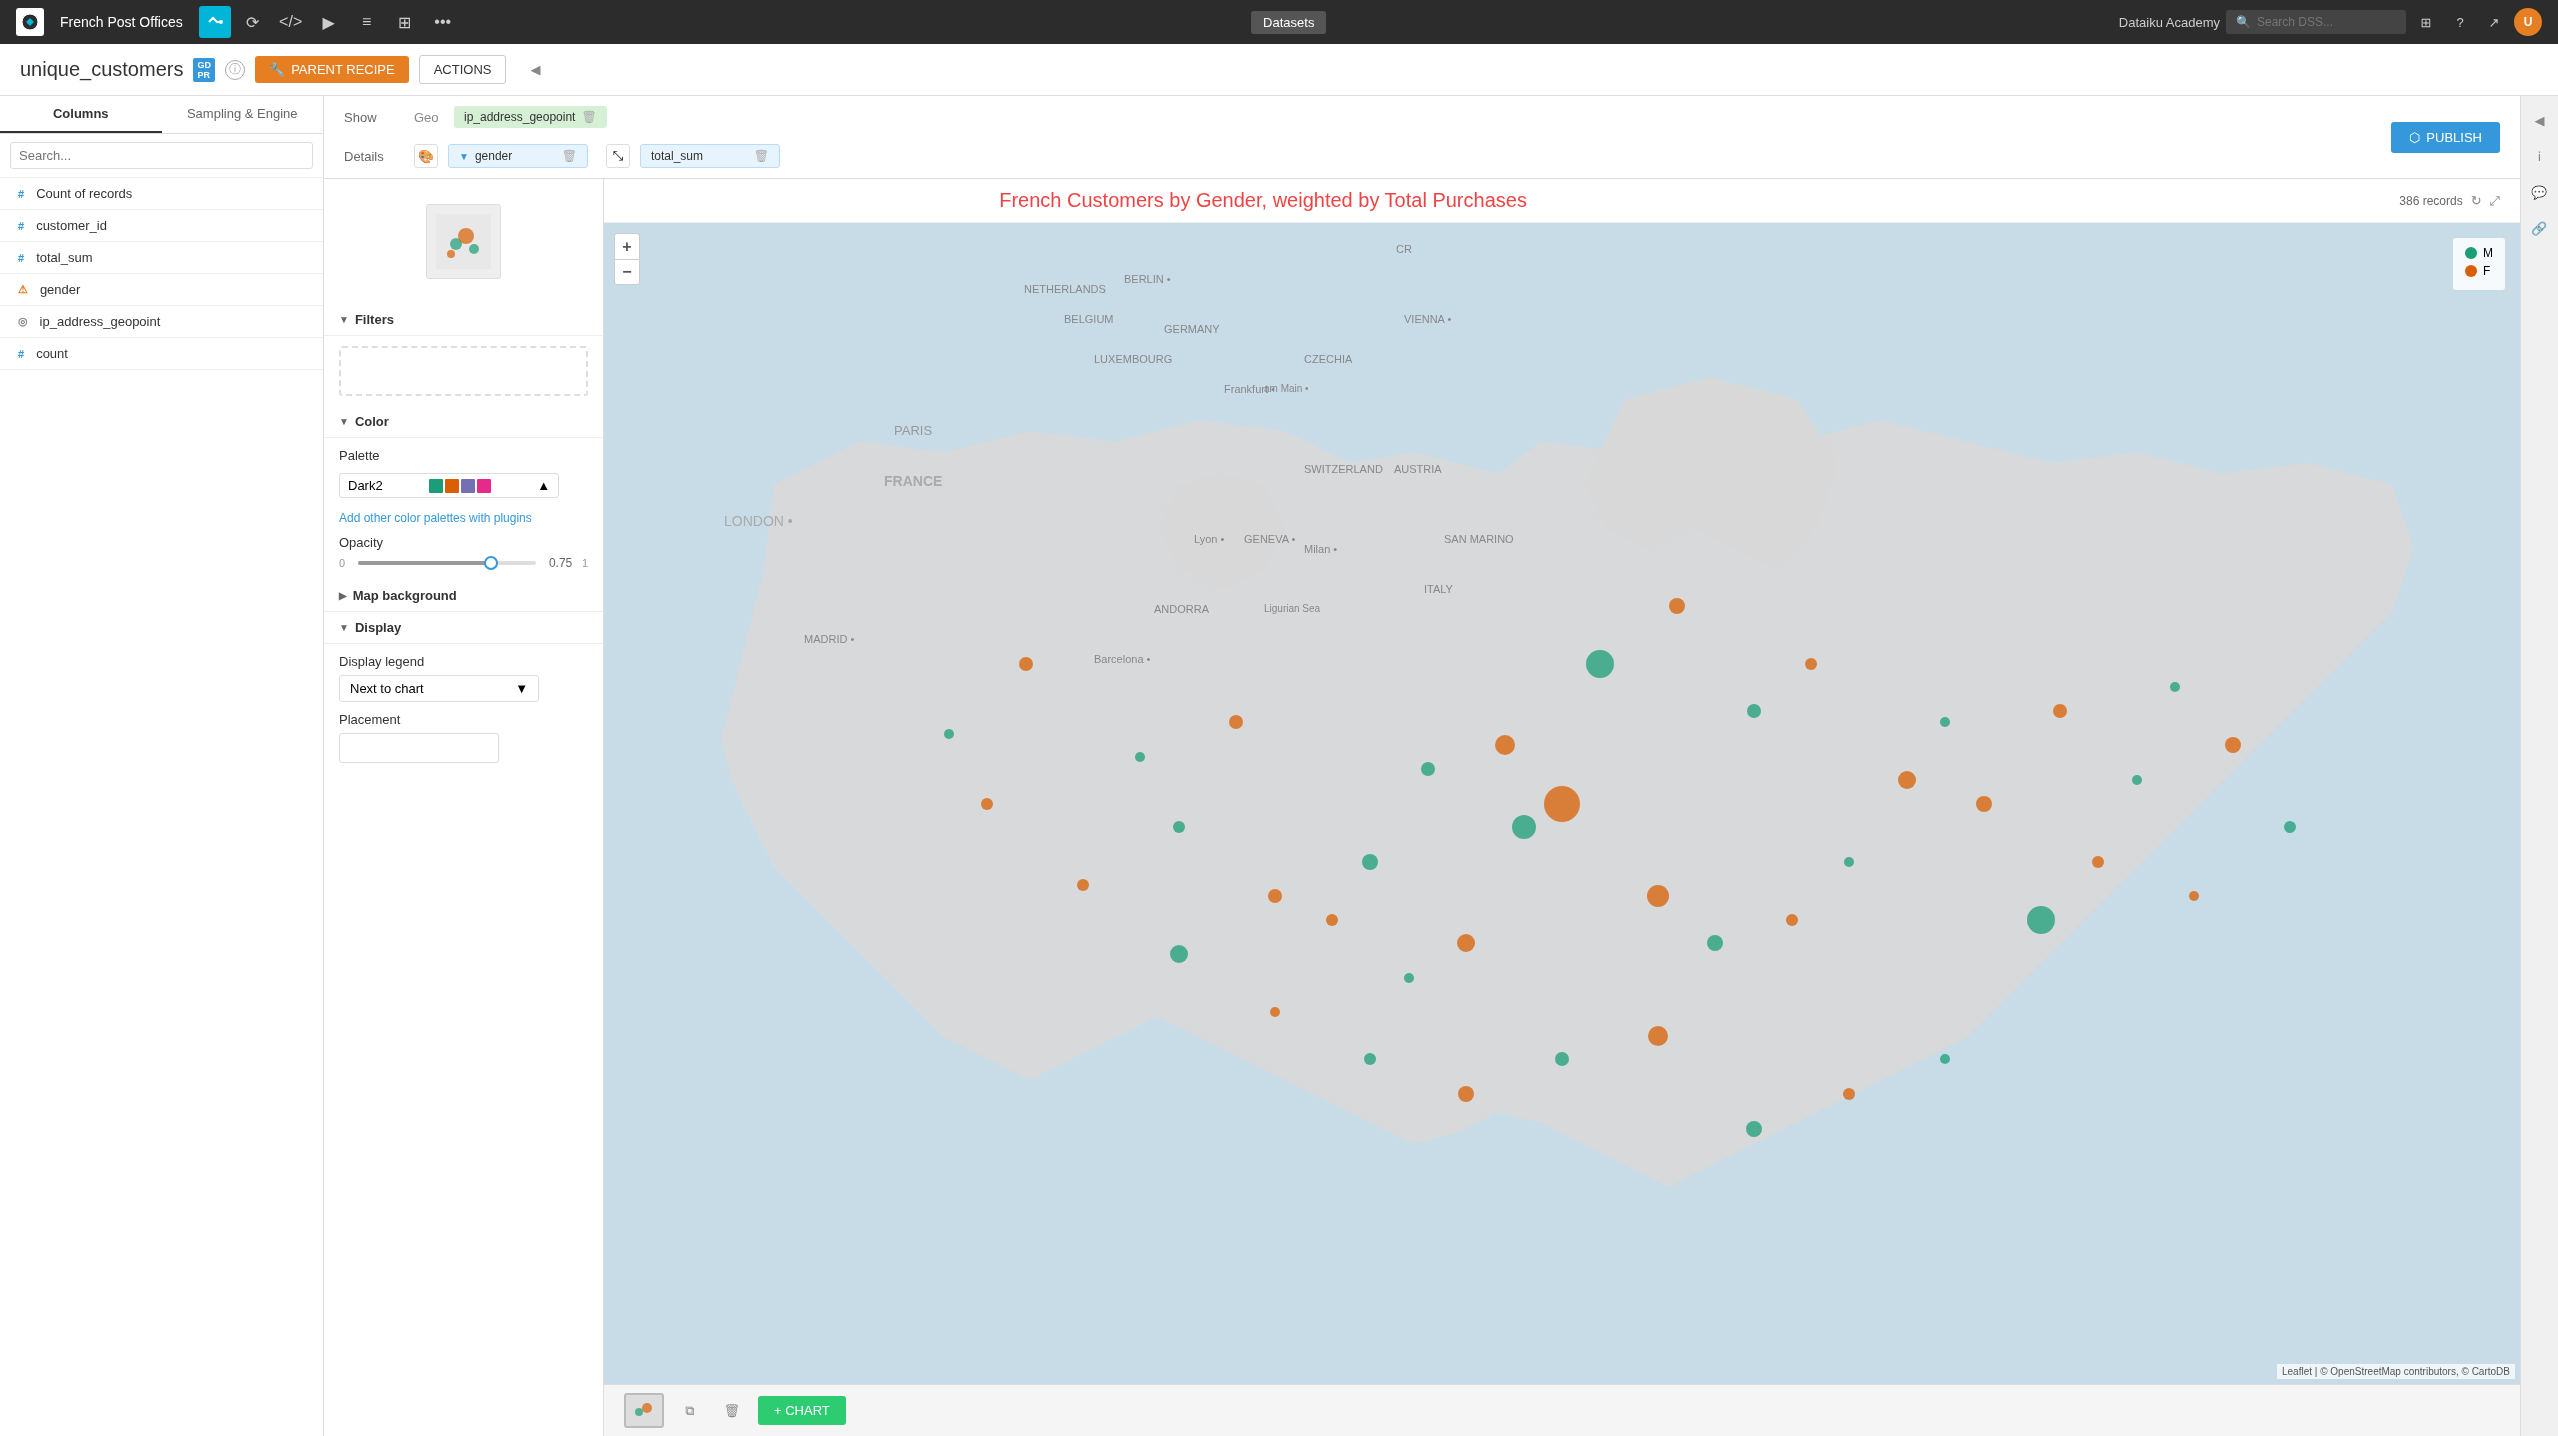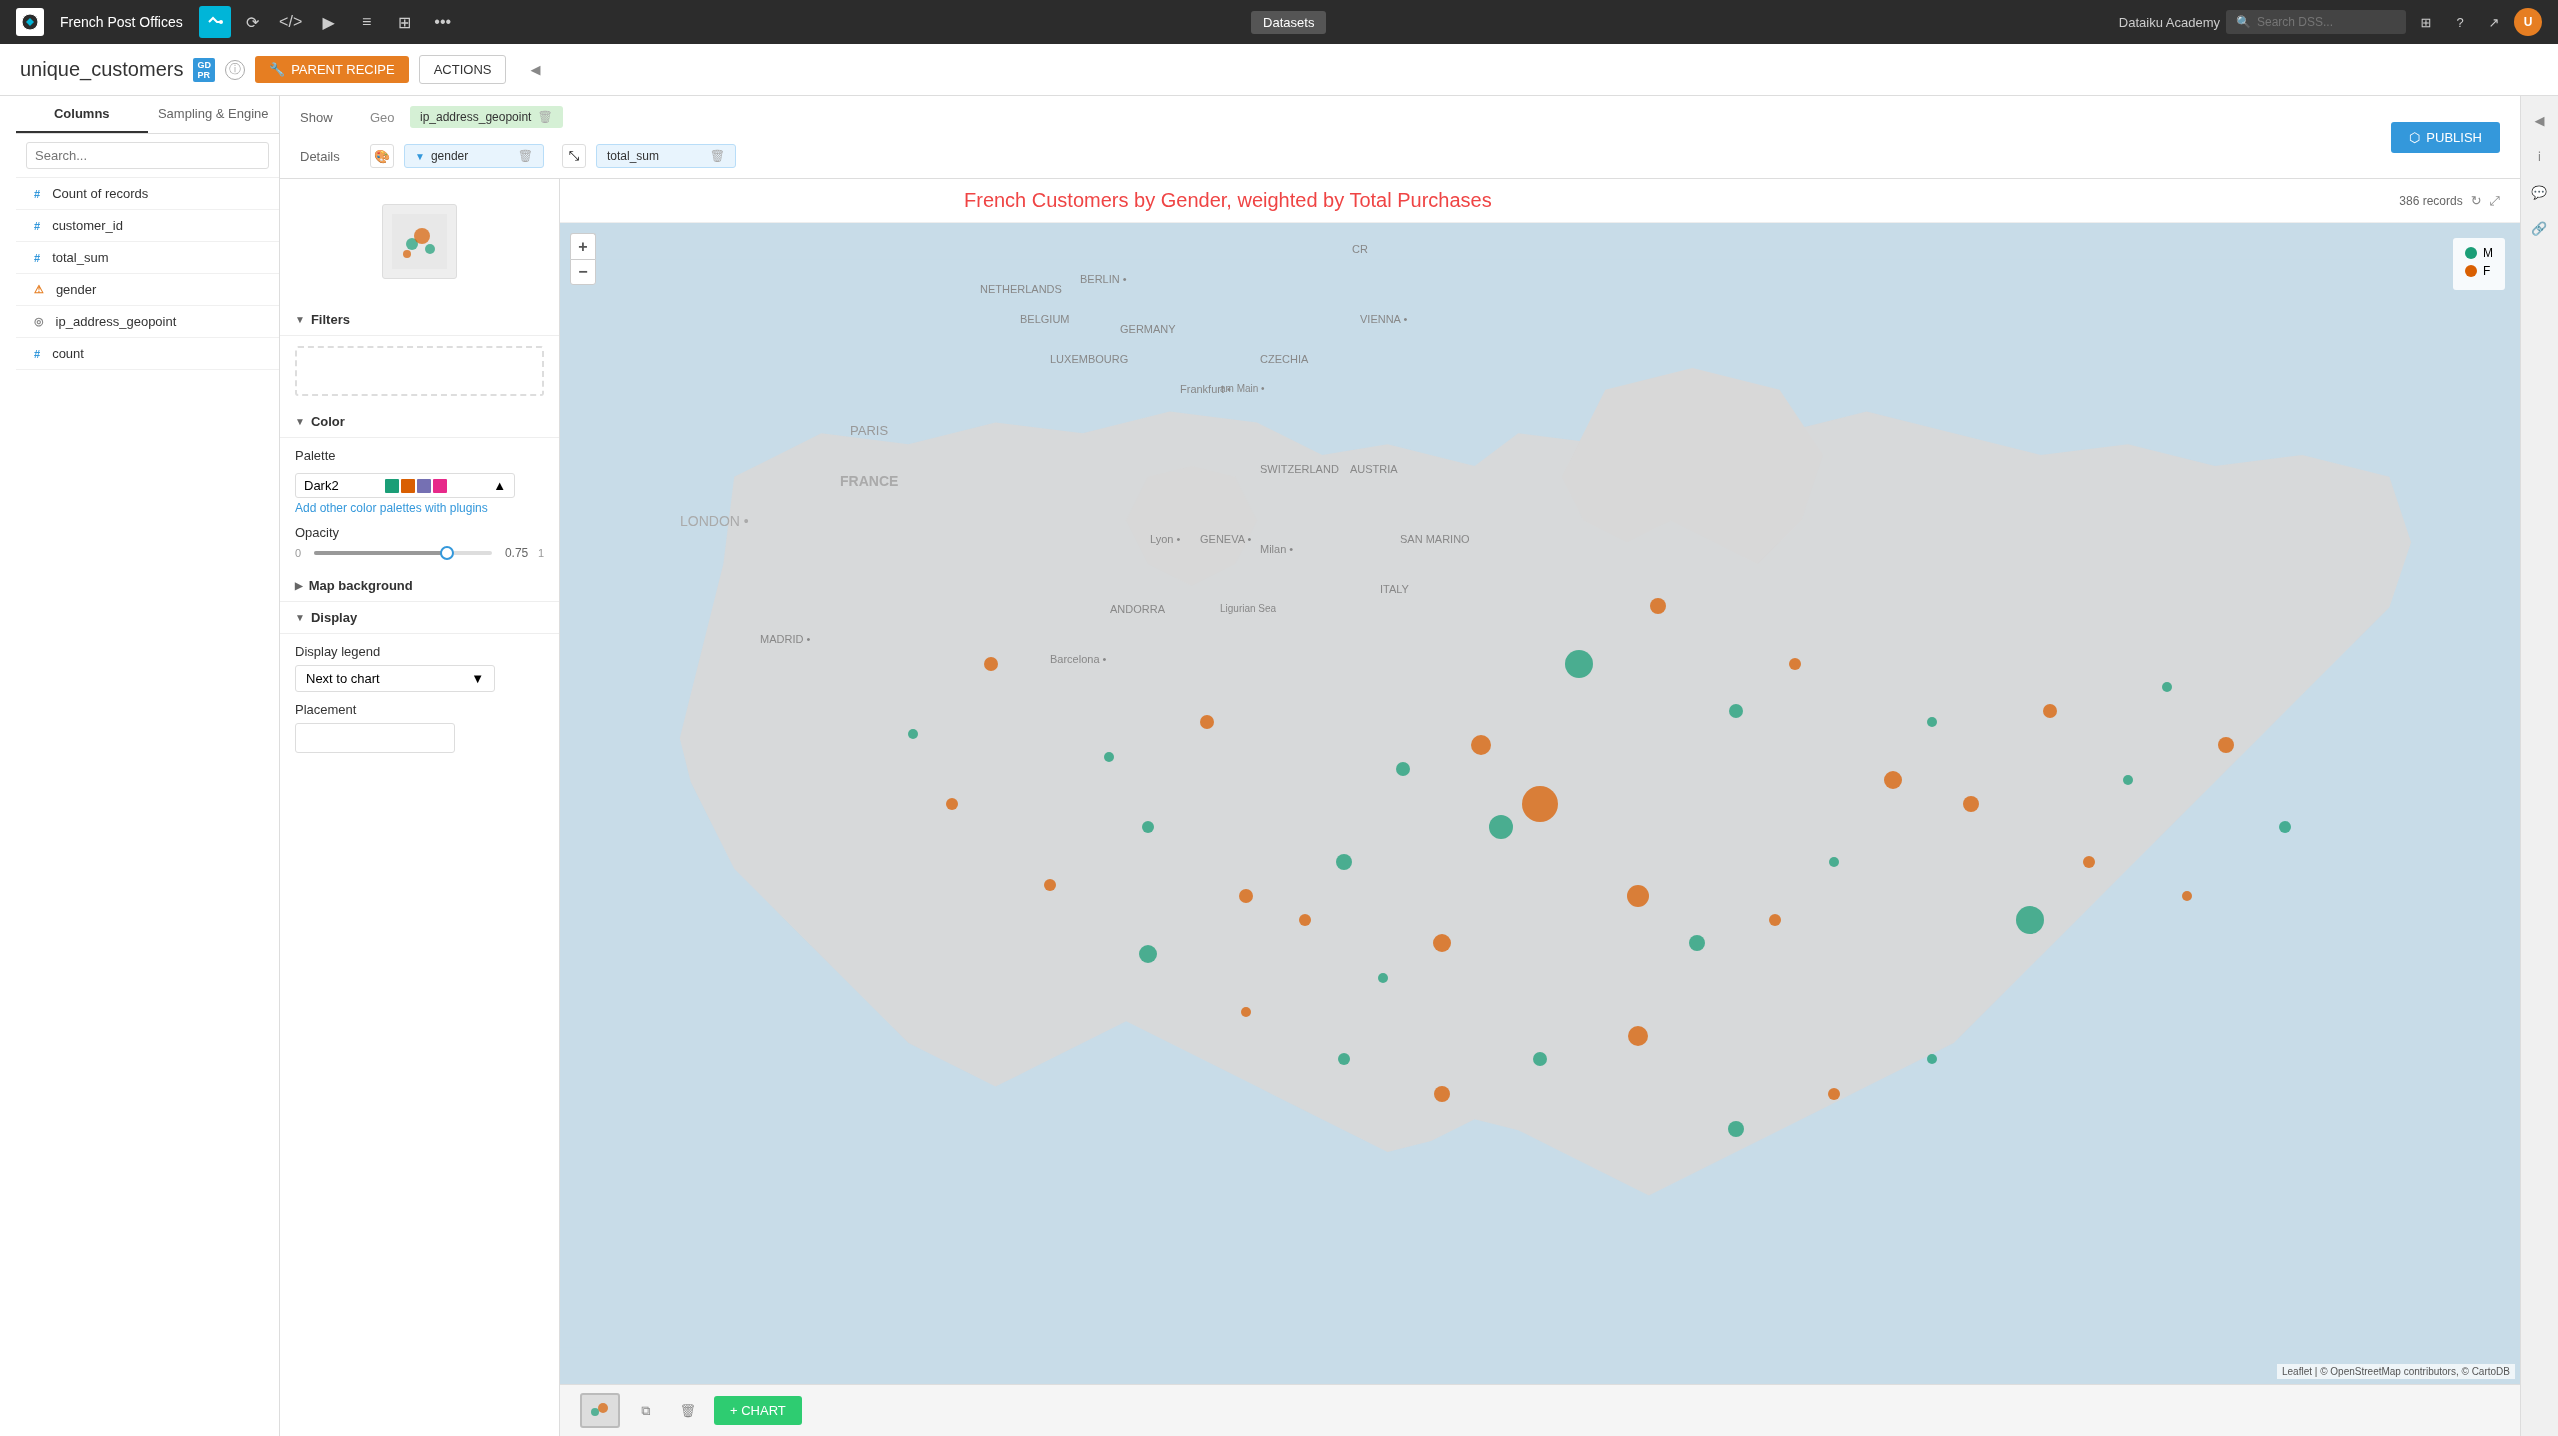--- a/index.html
+++ b/index.html
@@ -34,21 +34,21 @@
     .nav-tabs { display: flex; gap: 0; margin-left: auto; }
     .nav-tab { padding: 14px 18px; font-size: 14px; color: #666; cursor: pointer; border-bottom: 2px solid transparent; }
     .nav-tab.active { color: #333; border-bottom: 2px solid #333; font-weight: 500; }
     .parent-recipe-btn { background: #e67e22; color: #fff; padding: 6px 14px; border-radius: 3px; font-size: 13px; cursor: pointer; display: flex; align-items: center; gap: 6px; border: none; }
     .actions-btn { background: #fff; color: #333; padding: 6px 14px; border-radius: 3px; font-size: 13px; cursor: pointer; border: 1px solid #ccc; }
 
     
     .main-layout { display: flex; height: calc(100vh - 96px); }
 
     
-    .left-sidebar { width: 280px; background: #fff; border-right: 1px solid #ddd; display: flex; flex-direction: column; padding-left: 16px; }
+    .left-sidebar { width: 324px; background: #fff; border-right: 1px solid #ddd; display: flex; flex-direction: column; }
     .sidebar-tabs { display: flex; border-bottom: 1px solid #ddd; }
     .sidebar-tab { flex: 1; padding: 10px; text-align: center; font-size: 13px; cursor: pointer; color: #666; border-bottom: 2px solid transparent; }
     .sidebar-tab.active { color: #333; font-weight: 600; border-bottom: 2px solid #333; }
     .sidebar-search { padding: 8px 10px; border-bottom: 1px solid #eee; }
     .sidebar-search input { width: 100%; border: 1px solid #ddd; border-radius: 3px; padding: 5px 8px; font-size: 13px; outline: none; color: #666; }
     .column-list { flex: 1; overflow-y: auto; }
     .column-item { display: flex; align-items: center; padding: 8px 14px; gap: 8px; cursor: pointer; border-bottom: 1px solid #f0f0f0; }
     .col-icon { font-size: 11px; font-weight: bold; padding: 1px 4px; border-radius: 2px; }
     .col-icon.hash { color: #3498db; }
     .col-icon.warning { color: #e67e22; }
@@ -271,21 +271,21 @@
           <div class="palette-select">
             <span>Dark2</span>
             <div class="palette-colors">
               <div class="color-swatch" style="background:#1b9e77;"></div>
               <div class="color-swatch" style="background:#d95f02;"></div>
               <div class="color-swatch" style="background:#7570b3;"></div>
               <div class="color-swatch" style="background:#e7298a;"></div>
             </div>
             <span>▲</span>
           </div>
-          <div style="margin-top:2px;">
+          <div style="margin-top:12px;">
             <a class="add-palette-link">Add other color palettes with plugins</a>
           </div>
 
           <div class="opacity-row">
             <div class="opacity-label">Opacity</div>
             <div class="opacity-slider-container">
               <span class="opacity-min">0</span>
               <div class="opacity-slider" style="position:relative; flex:1; height:4px; background:#ddd; border-radius:2px; margin:0 5px;">
                 <div style="height:100%; width:75%; background:#999; border-radius:2px;"></div>
                 <div class="opacity-slider-thumb" style="left:calc(75% - 7px);"></div>

